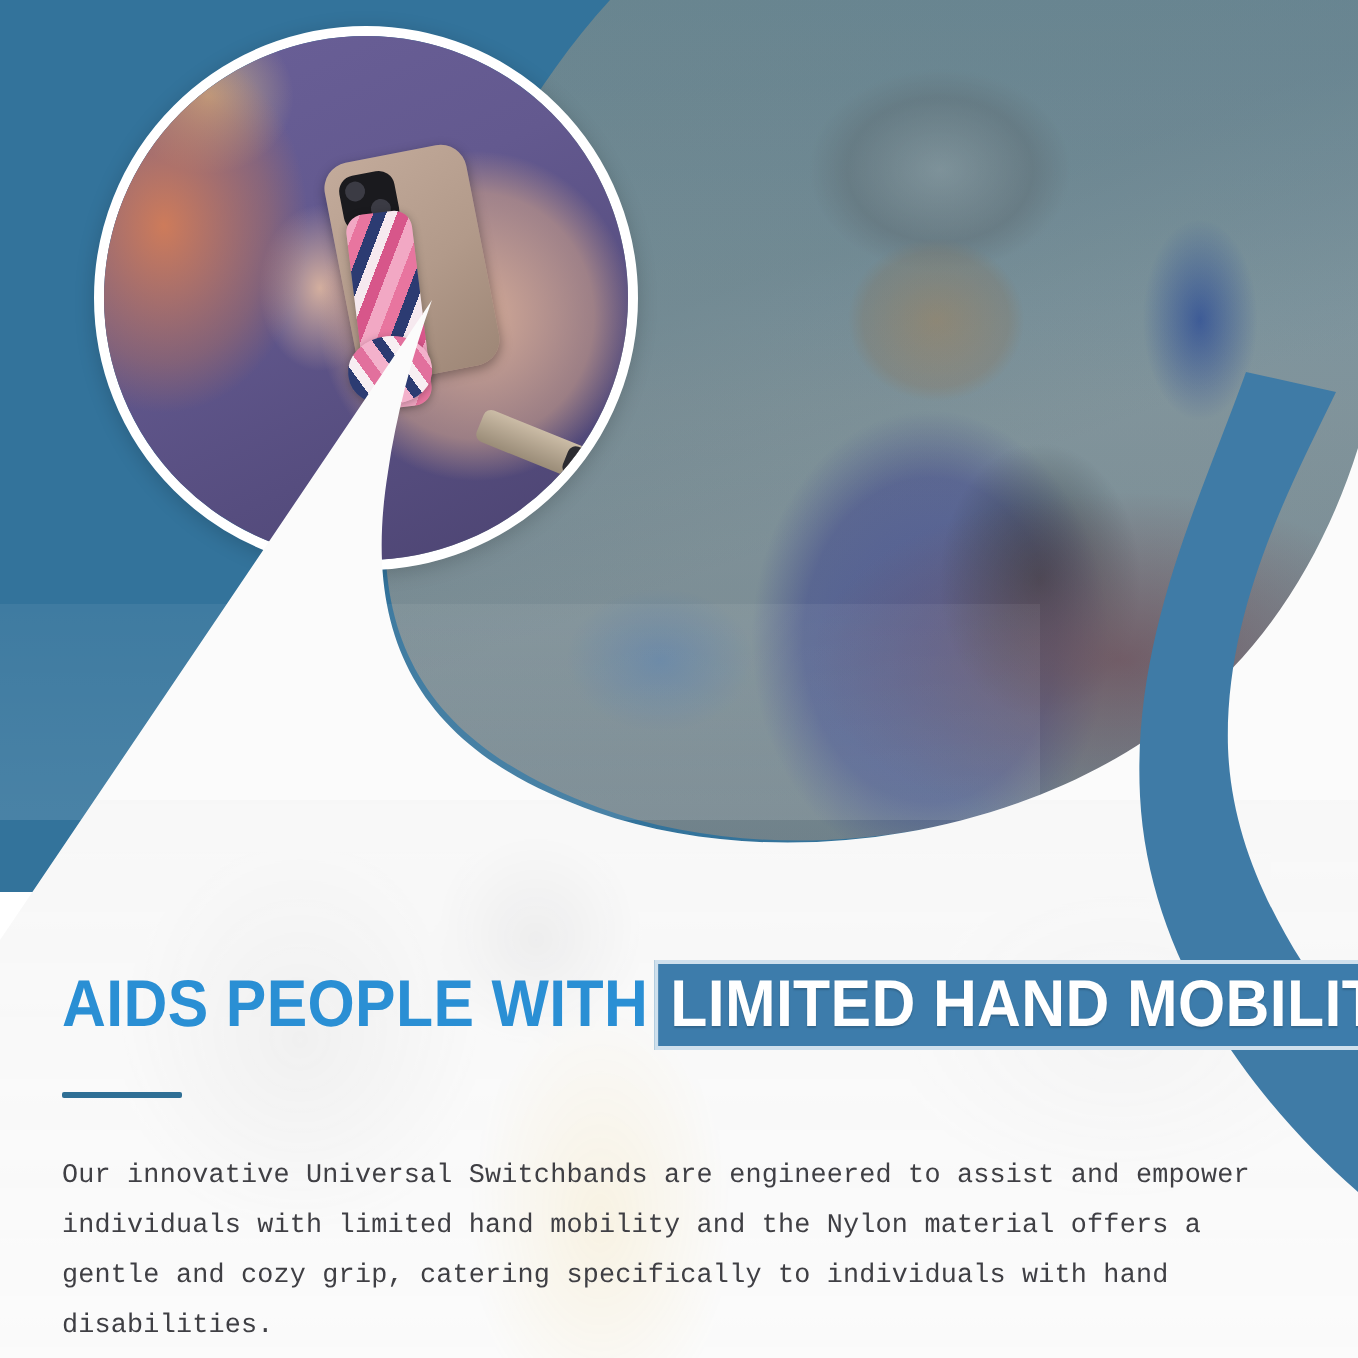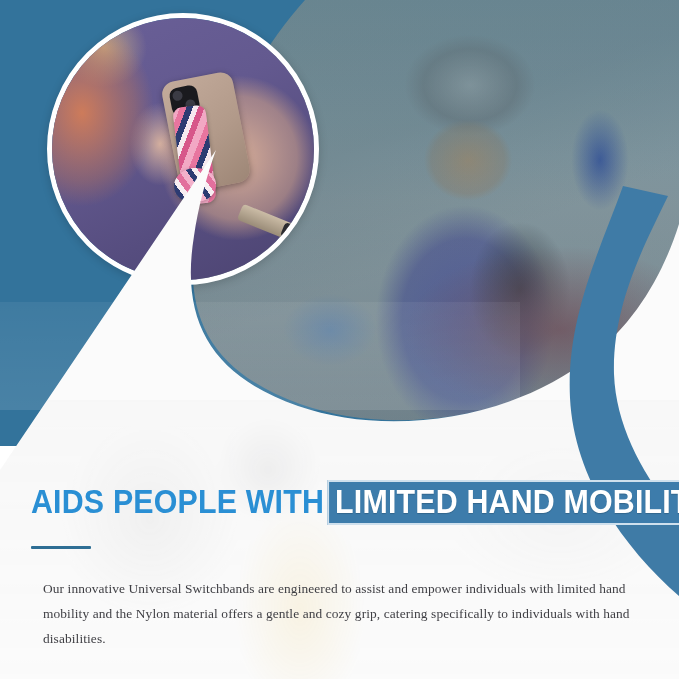--- a/index.html
+++ b/index.html
@@ -261,23 +261,23 @@
 
   .rule {
     width: 60px;
     height: 3px;
     background: #2f6f95;
     margin: 22px 0 0 0;
     border-radius: 1px;
   }
 
   .body-copy {
-    margin: 27px 0 0 12px;
+    margin: 27px 0 0 0;
     width: 600px;
-    font-family: Liberation Serif, serif;
+    font-family: Liberation Mono, monospace;
     font-size: 13.4px;
     line-height: 25px;
     color: #3f3f44;
     letter-spacing: .1px;
   }
 </style>
 </head>
 <body>
 
 <div id="infographic">

